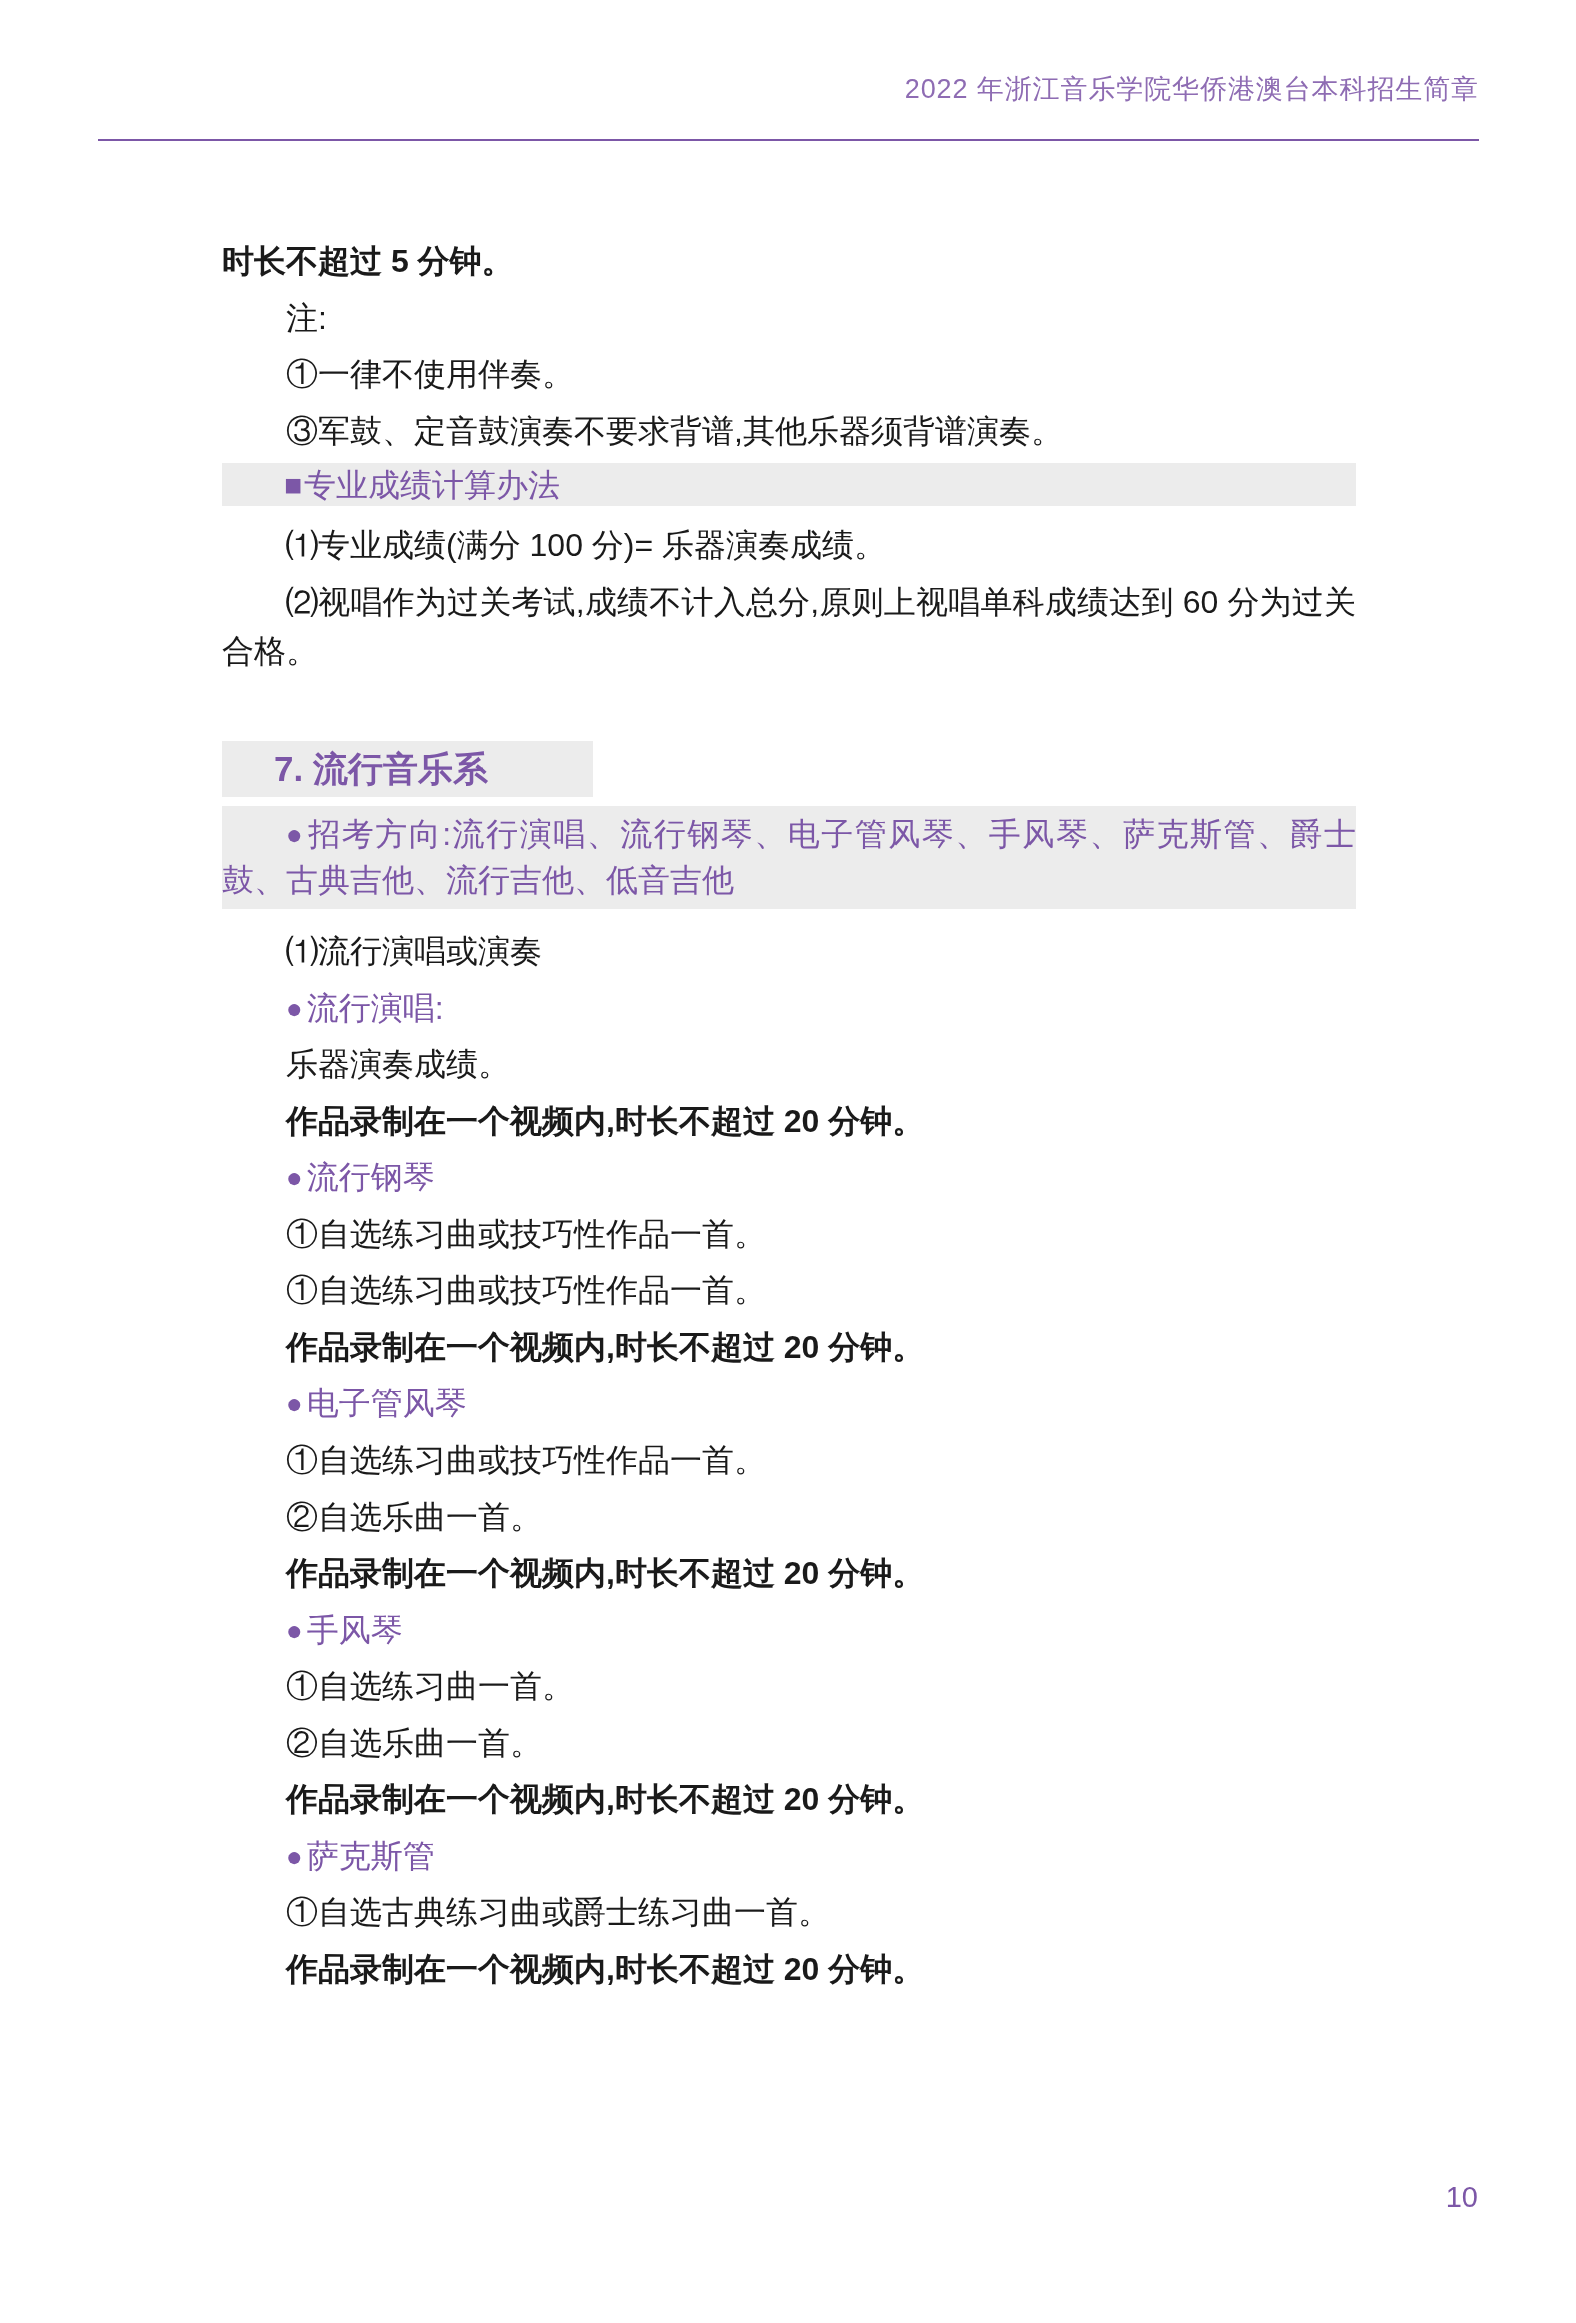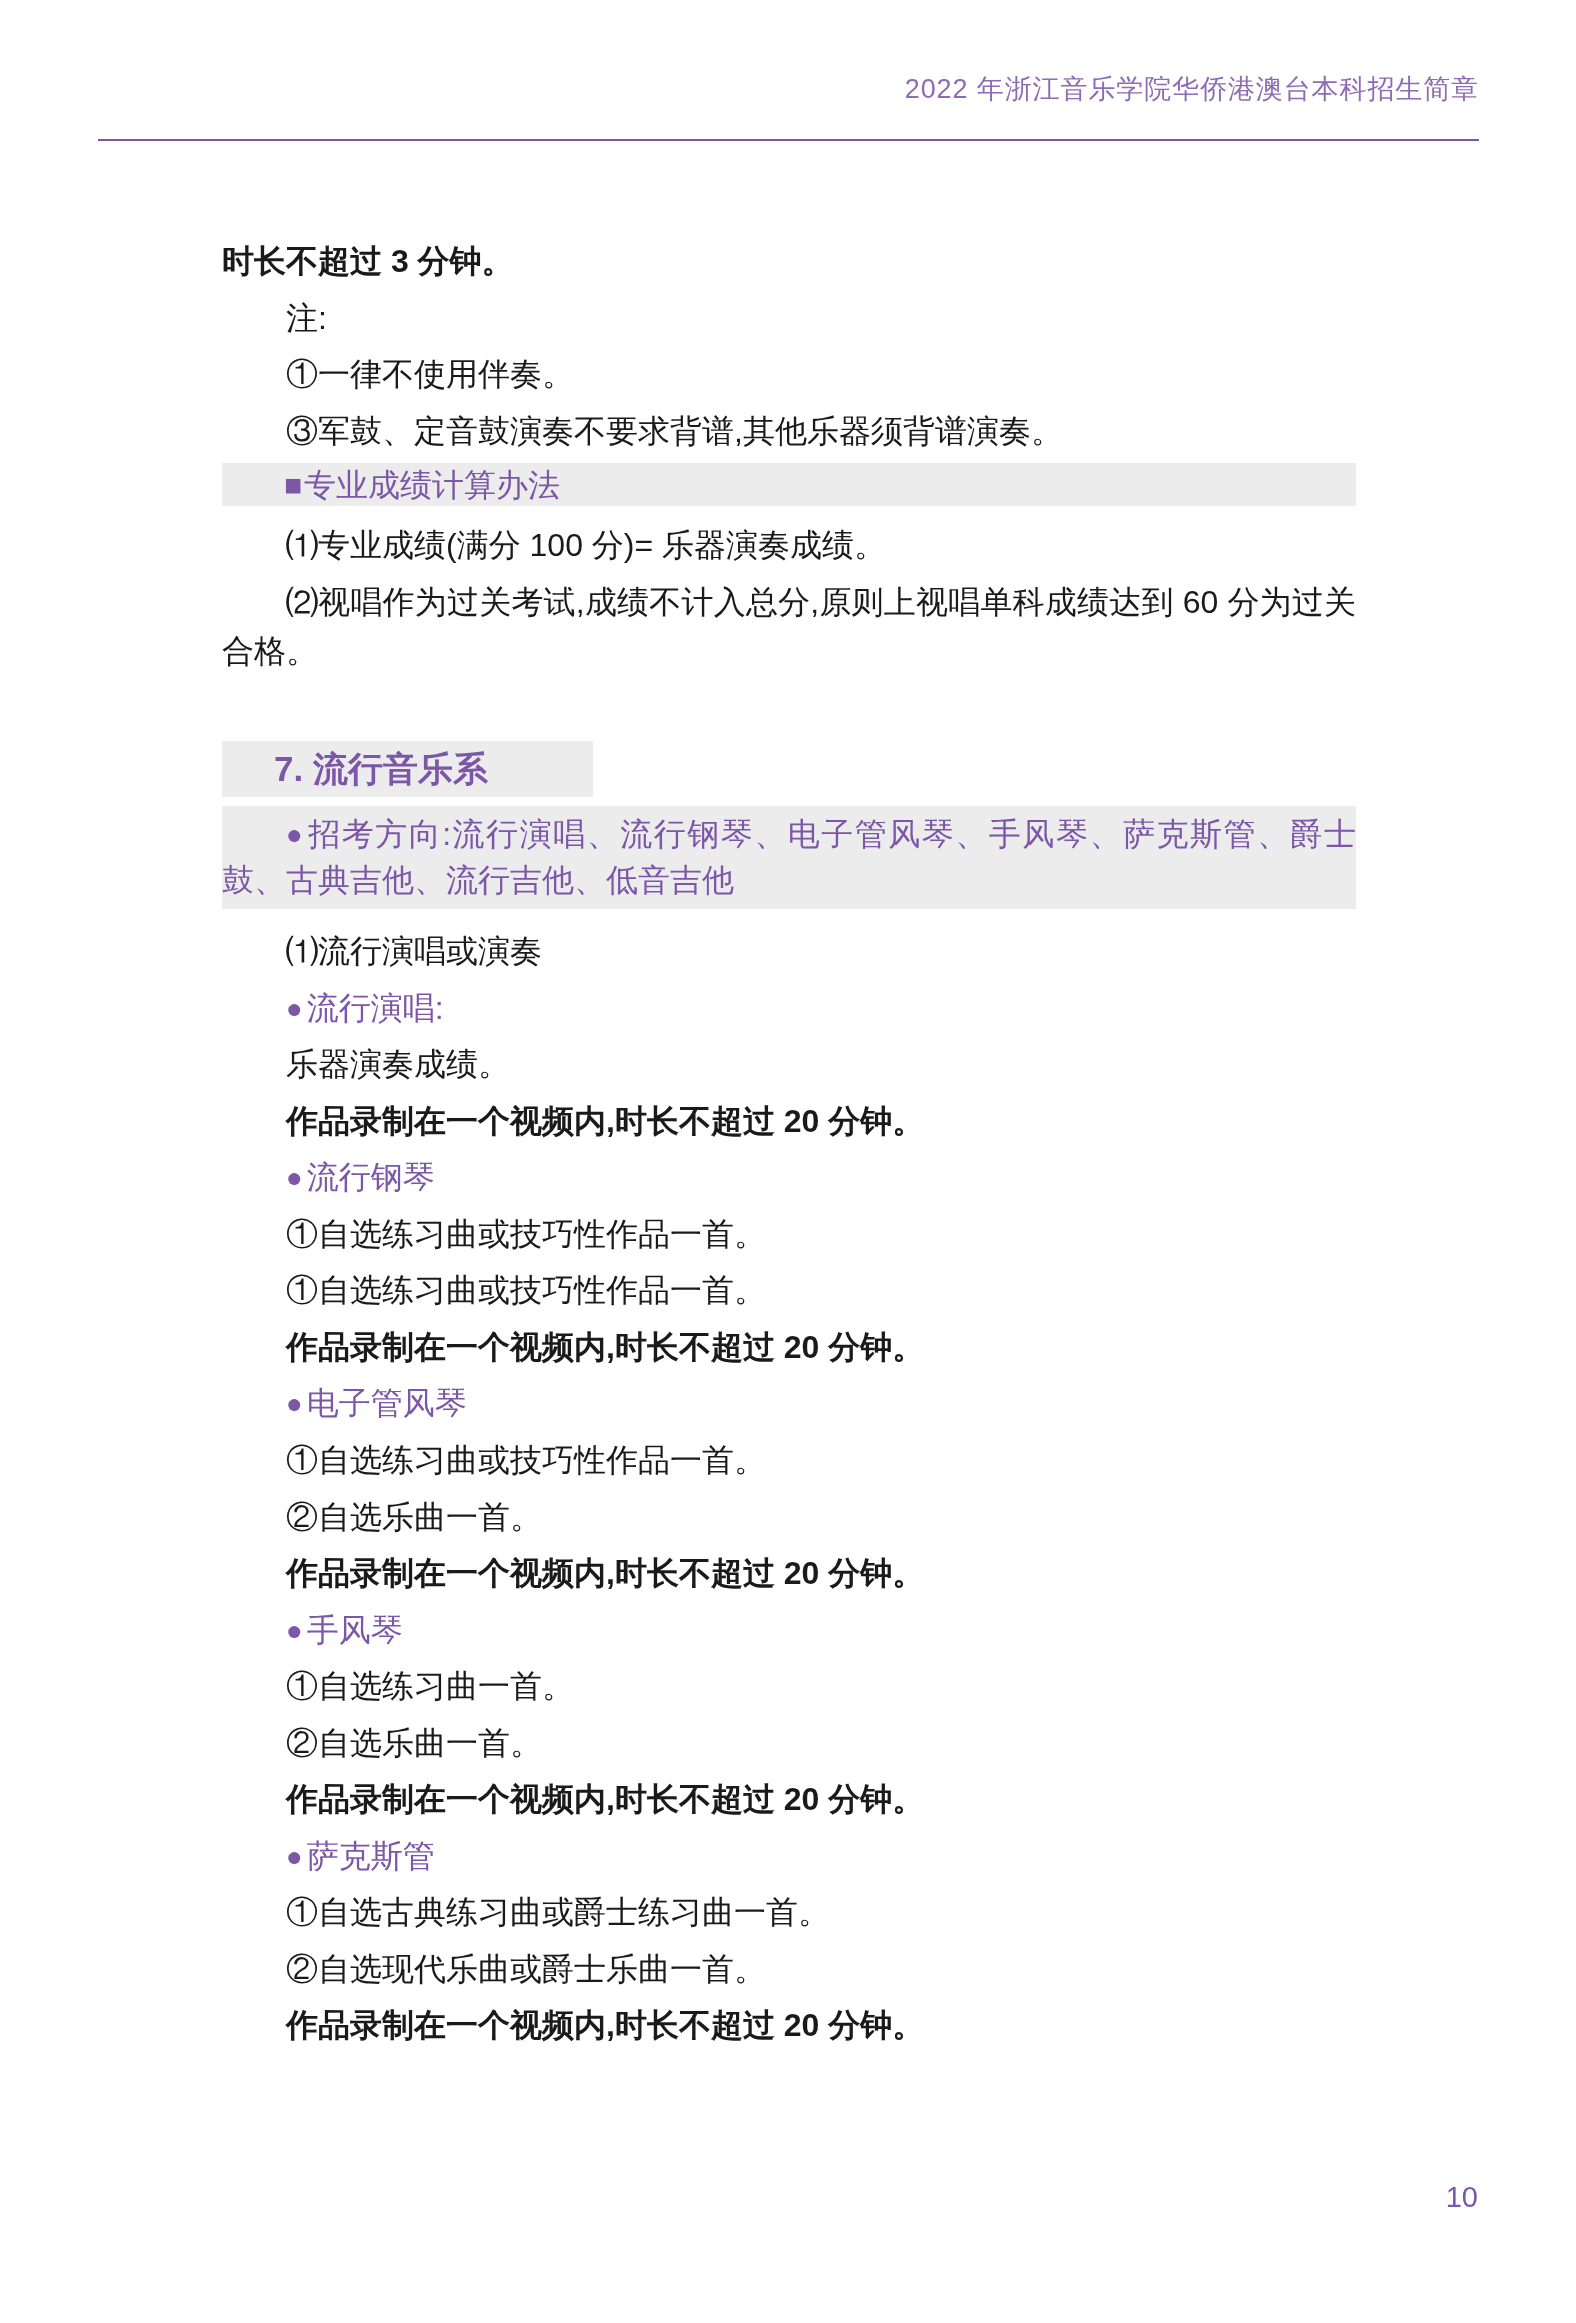--- a/index.html
+++ b/index.html
@@ -109,21 +109,21 @@
   }
 </style>
 </head>
 <body>
 
 <div class="header-title" style="color: rgb(142, 108, 179);">2022 年浙江音乐学院华侨港澳台本科招生简章</div>
 
 <div class="header-rule" style="border-top-color: rgb(124, 87, 167);"></div>
 
 <div class="content">
-    <div class="para bold noindent"><span>时长不超过 3 分钟。</span></div>
+    <div class="para bold noindent"><span>时长不超过 5 分钟。</span></div>
     <div class="para"><span>注:</span></div>
     <div class="para"><span>①一律不使用伴奏。</span></div>
     <div class="para"><span>③军鼓、定音鼓演奏不要求背谱,其他乐器须背谱演奏。</span></div>
     <div class="bar-heading"><span class="square">■</span><span>专业成绩计算办法</span></div>
     <div class="para"><span>⑴专业成绩(满分 100 分)= 乐器演奏成绩。</span></div>
     <div class="para"><span>⑵视唱作为过关考试,成绩不计入总分,原则上视唱单科成绩达到 60 分为过关合格。</span></div>
     <div class="section-box"><span>7. 流行音乐系</span></div>
     <div class="direction-box"><span class="bullet">●</span><span>招考方向:流行演唱、流行钢琴、电子管风琴、手风琴、萨克斯管、爵士鼓、古典吉他、流行吉他、低音吉他</span></div>
     <div class="para"><span>⑴流行演唱或演奏</span></div>
     <div class="para purple"><span class="bullet">●</span><span>流行演唱:</span></div>
@@ -136,18 +136,17 @@
     <div class="para purple"><span class="bullet">●</span><span>电子管风琴</span></div>
     <div class="para"><span>①自选练习曲或技巧性作品一首。</span></div>
     <div class="para"><span>②自选乐曲一首。</span></div>
     <div class="para bold"><span>作品录制在一个视频内,时长不超过 20 分钟。</span></div>
     <div class="para purple"><span class="bullet">●</span><span>手风琴</span></div>
     <div class="para"><span>①自选练习曲一首。</span></div>
     <div class="para"><span>②自选乐曲一首。</span></div>
     <div class="para bold"><span>作品录制在一个视频内,时长不超过 20 分钟。</span></div>
     <div class="para purple"><span class="bullet">●</span><span>萨克斯管</span></div>
     <div class="para"><span>①自选古典练习曲或爵士练习曲一首。</span></div>
-    <div class="para"><span>②自选现代乐曲或爵士乐曲一首。</span></div>
     <div class="para bold"><span>作品录制在一个视频内,时长不超过 20 分钟。</span></div>
   </div>
 
 <div class="page-number">10</div>
 
 
 </body></html>

